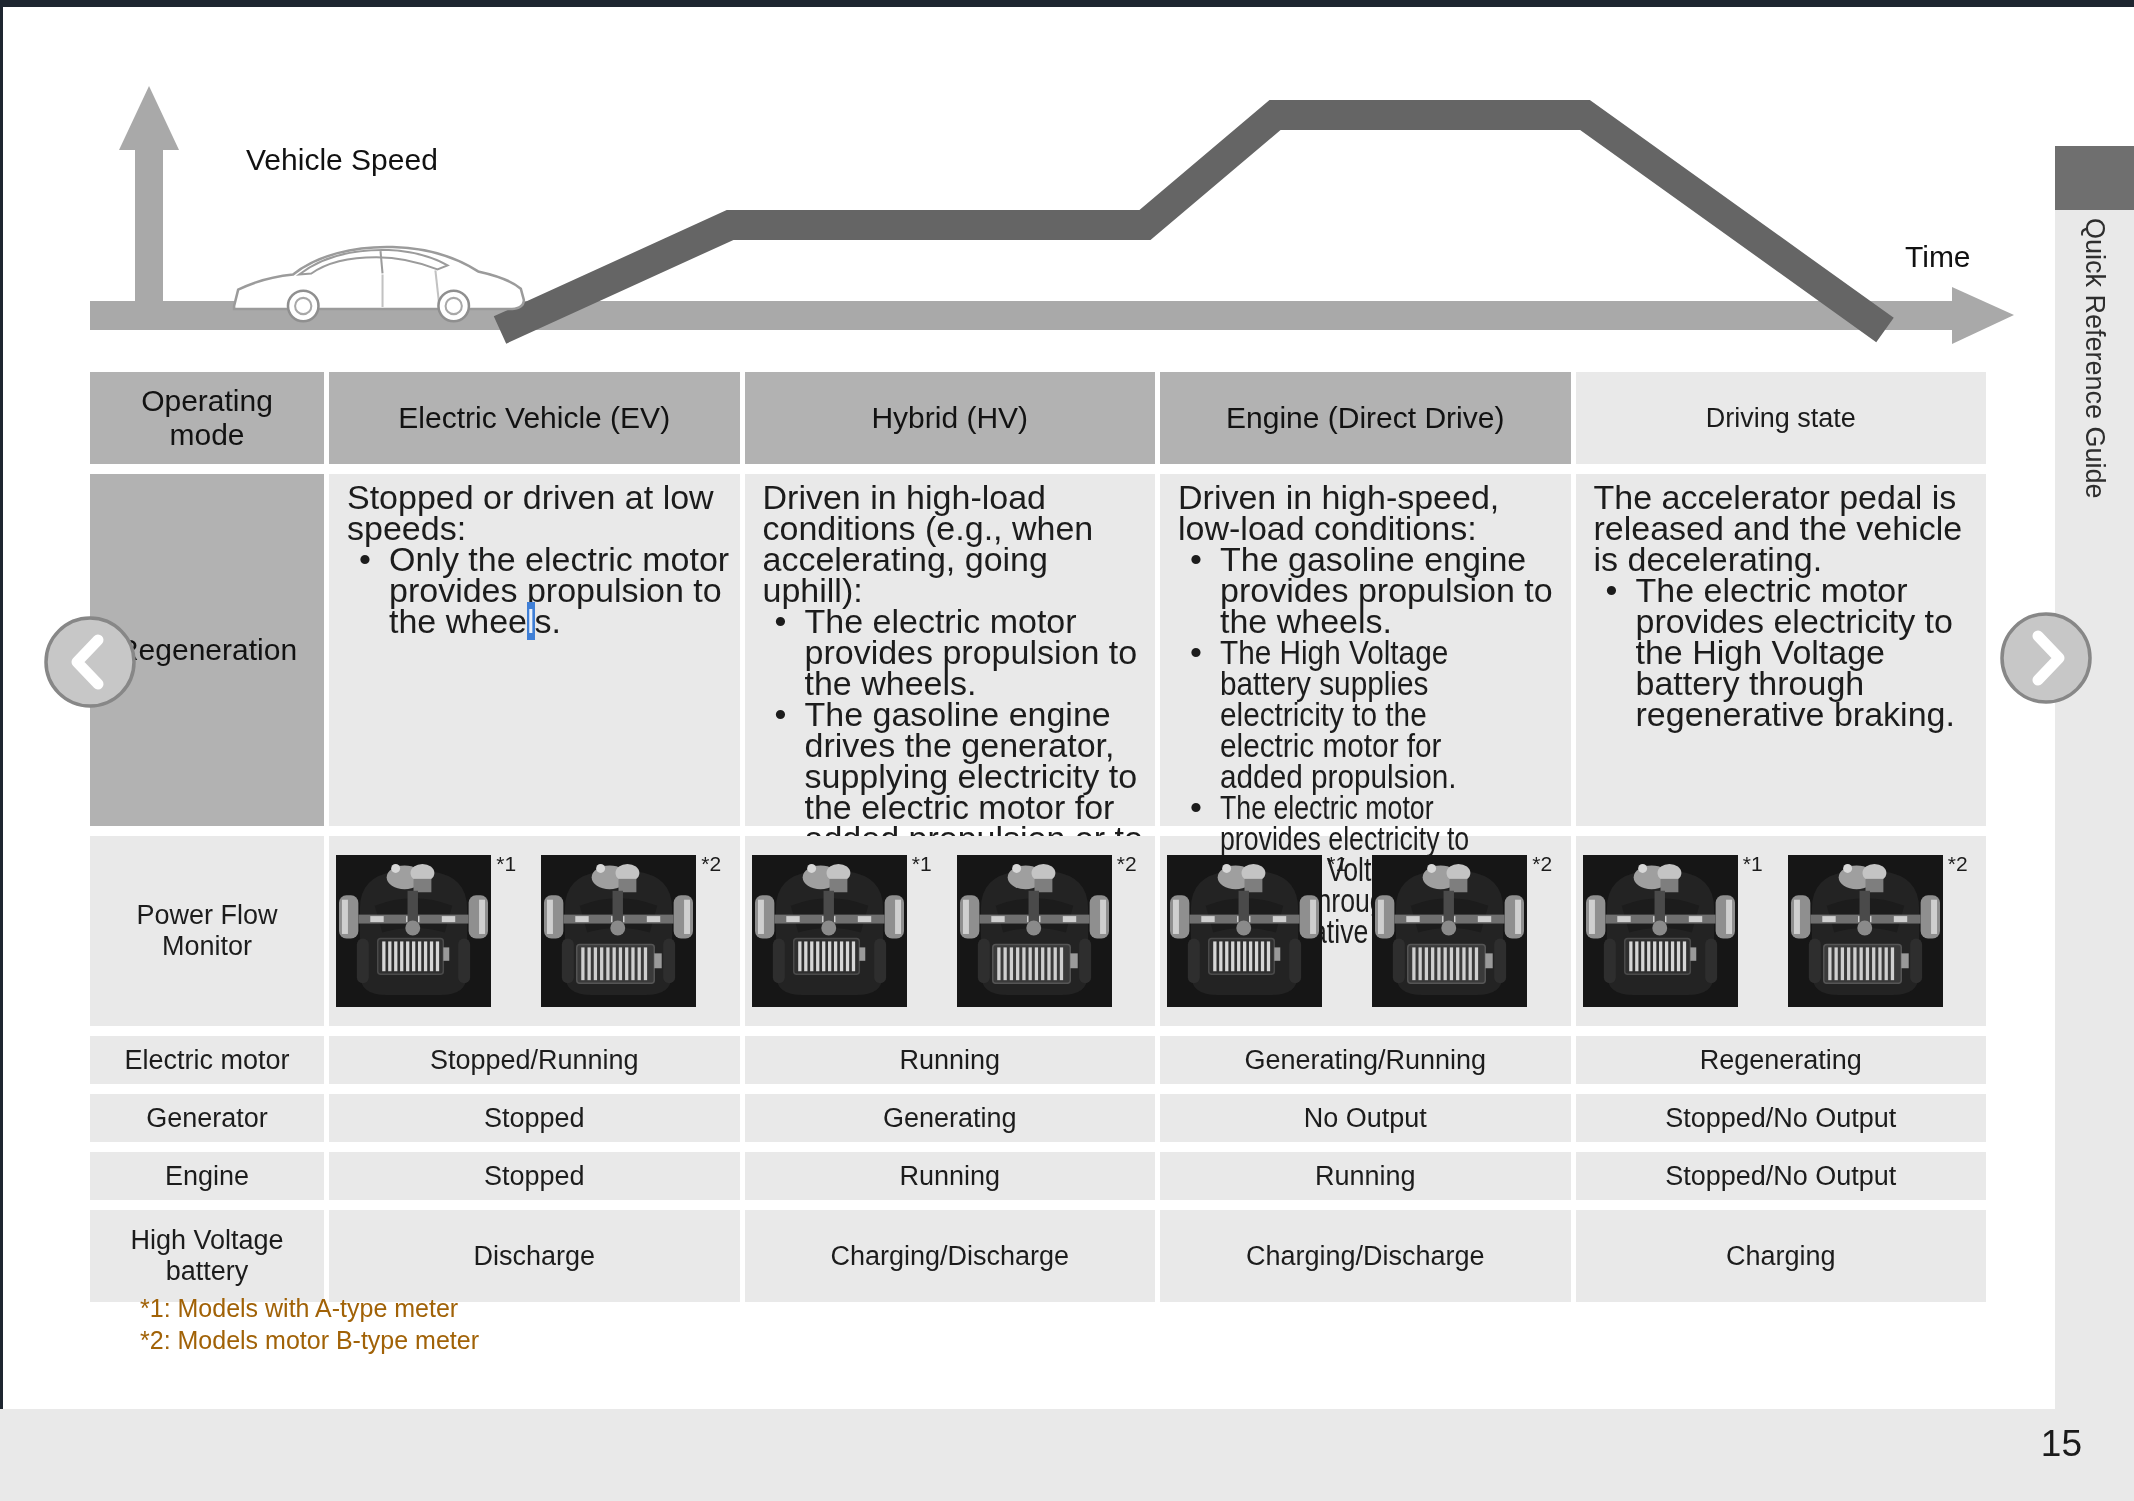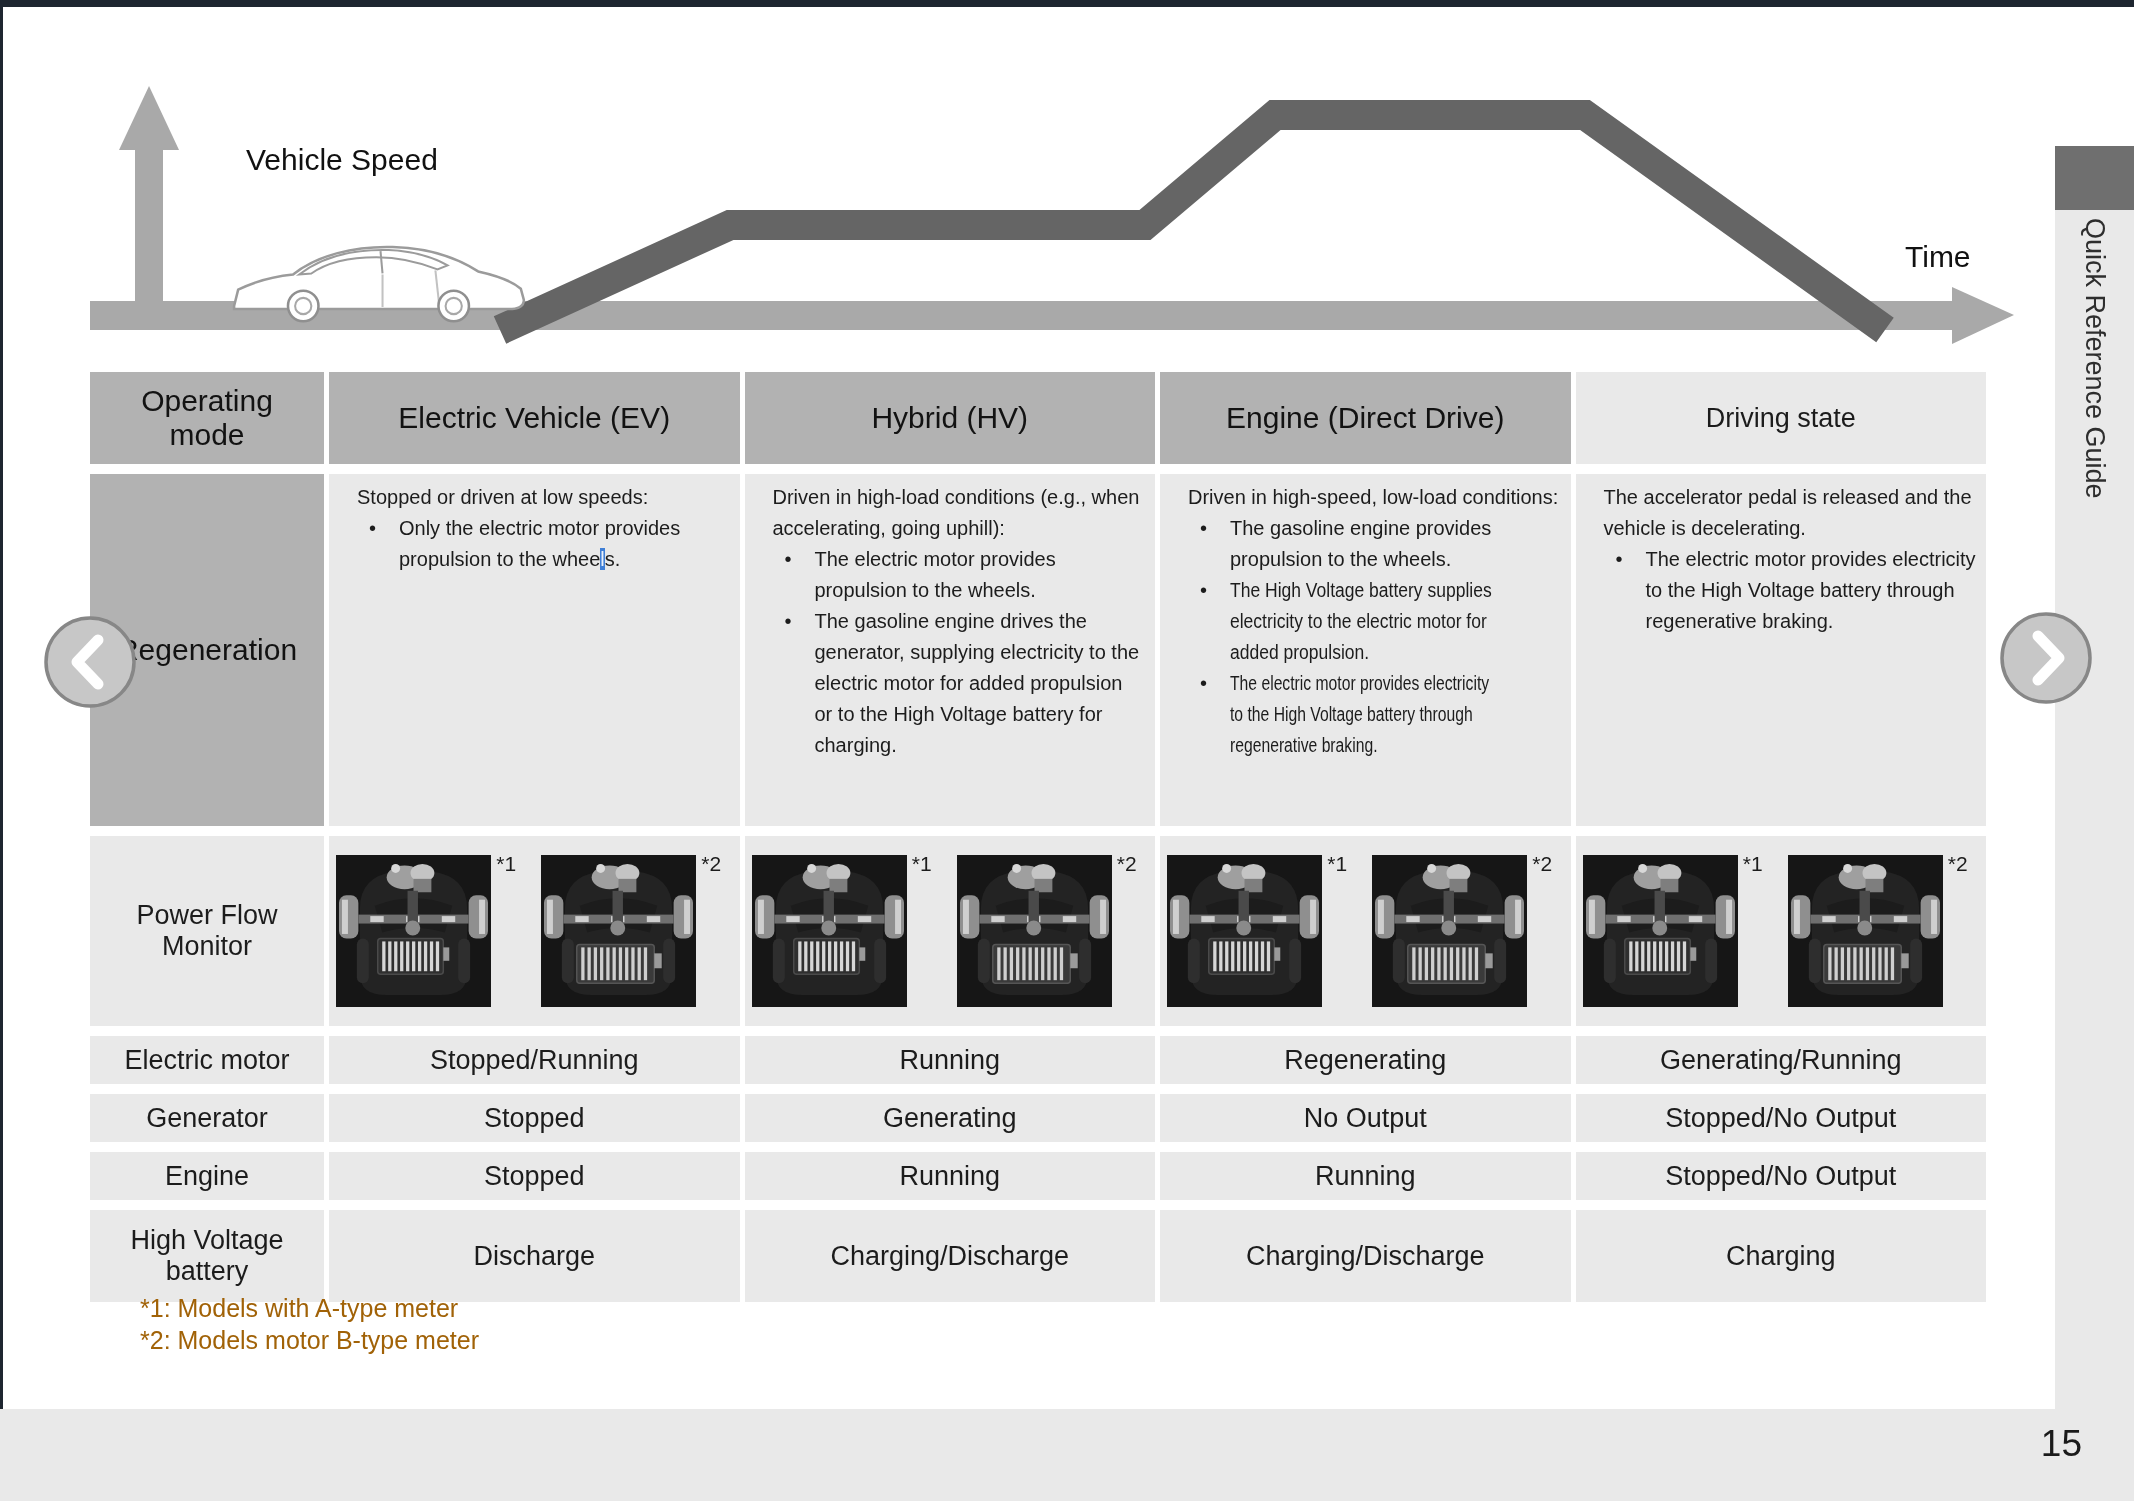--- a/index.html
+++ b/index.html
@@ -19,21 +19,21 @@
            grid-template-columns:234px repeat(4,1fr);
            grid-template-rows:92px 352px 190px 48px 48px 48px 92px;
            gap:10px 5px;margin-top:24px;}
   .cell{box-sizing:border-box;}
   .hcell{background:#b2b2b2;display:flex;align-items:center;justify-content:center;
          text-align:center;font-size:30px;line-height:34px;color:#121212;padding:0 28px;}
   .lcell{background:#e9e9e9;display:flex;align-items:center;justify-content:center;
          text-align:center;font-size:27px;line-height:31px;padding:0 26px;}
   .vcell{background:#e9e9e9;display:flex;align-items:center;justify-content:center;
          text-align:center;font-size:27px;}
-  .dscell{background:#e9e9e9;padding:8px 10px 0 28px;font-size:20px;line-height:31px;}
+  .dscell{background:#e9e9e9;padding:8px 10px 0 18px;font-size:34px;line-height:31px;}
   .intro{margin-bottom:0;}
   .bullet{display:flex;}
   .dot{flex:none;width:42px;padding-left:12px;box-sizing:border-box;}
   .btext{flex:1;}
   .squeeze1{width:114%;transform:scaleX(0.875);transform-origin:0 0;}
   .squeeze2{width:127%;transform:scaleX(0.785);transform-origin:0 0;}
   .sel{background:#3f7fd6;color:#eaf1fb;}
 
   
   .pfmcell{background:#e9e9e9;display:flex;align-items:center;justify-content:center;gap:2px;}
@@ -260,22 +260,22 @@
       <svg class="pfm-img" width="155" height="152">
           <use href="#pfm-b"></use>
         </svg>
       <span class="marker">*2</span>
     </div>
   </div>
 
   <div class="cell lcell">Electric motor</div>
   <div class="cell vcell">Stopped/Running</div>
   <div class="cell vcell">Running</div>
+  <div class="cell vcell">Generating/Running</div>
   <div class="cell vcell">Regenerating</div>
-  <div class="cell vcell">Generating/Running</div>
 
   <div class="cell lcell">Generator</div>
   <div class="cell vcell">Stopped</div>
   <div class="cell vcell">Generating</div>
   <div class="cell vcell">No Output</div>
   <div class="cell vcell">Stopped/No Output</div>
 
   <div class="cell lcell">Engine</div>
   <div class="cell vcell">Stopped</div>
   <div class="cell vcell">Running</div>

